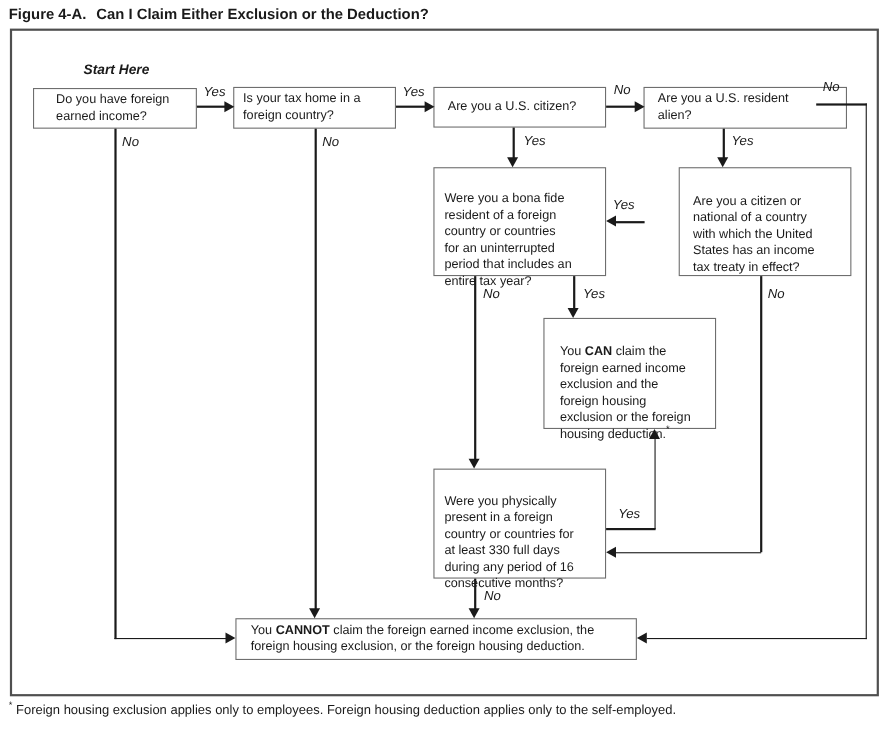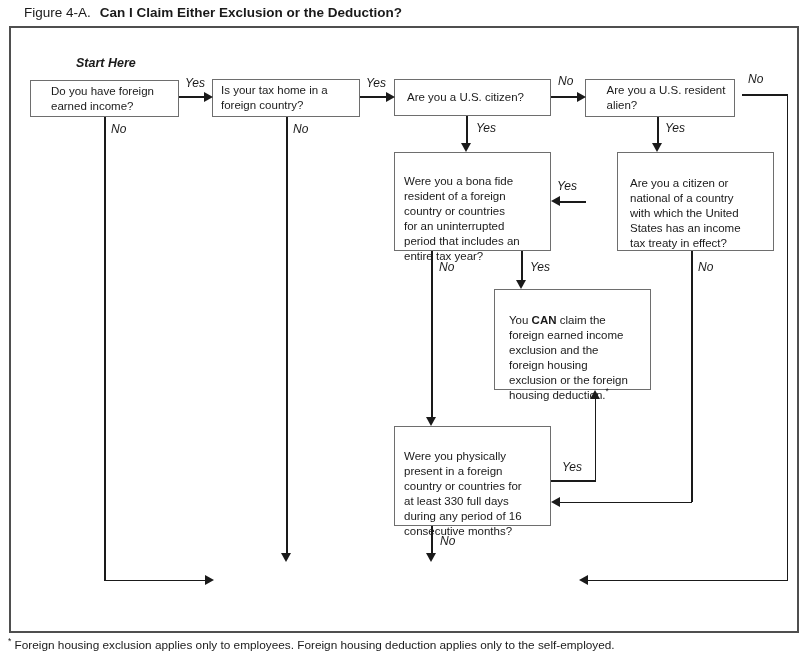--- a/index.html
+++ b/index.html
@@ -7,21 +7,21 @@
     --box-border:#6e6e6e;
     --text:#1a1a1a;
   }
   html,body{margin:0;padding:0;background:#fff;}
   .canvas{
     position:relative;width:808px;height:663px;background:#fff;
     font-family:"Liberation Sans",sans-serif;color:var(--text);
     overflow:hidden;
   }
   .fig-title{position:absolute;left:8px;top:5px;font-size:13.5px;white-space:nowrap;}
-  .fig-title .prefix{font-weight:400;margin-left:16px;}
+  .fig-title .prefix{font-weight:700;}
   .fig-title .heading{font-weight:700;margin-left:9px;}
   .outer{position:absolute;left:9px;top:26px;width:790px;height:607px;
     border:2px solid #4f4f4f;box-sizing:border-box;}
   .start-here{position:absolute;left:76px;top:56px;font-size:12.5px;font-weight:700;font-style:italic;}
   .node{
     position:absolute;background:#fff;border:1.5px solid var(--box-border);
     box-sizing:border-box;font-size:11.5px;line-height:15px;white-space:pre-line;
   }
   .node.vcenter{display:flex;align-items:center;}
   .node .txt{white-space:pre-line;}
@@ -33,21 +33,21 @@
   .ar-r{border-top:5px solid transparent;border-bottom:5px solid transparent;border-left:9px solid var(--line);}
   .ar-l{border-top:5px solid transparent;border-bottom:5px solid transparent;border-right:9px solid var(--line);}
   .ar-d{border-left:5px solid transparent;border-right:5px solid transparent;border-top:9px solid var(--line);}
   .ar-u{border-left:5px solid transparent;border-right:5px solid transparent;border-bottom:9px solid var(--line);}
   .elbl{position:absolute;font-size:12px;font-style:italic;white-space:nowrap;}
   .footnote{position:absolute;left:8px;top:638px;font-size:11.8px;}
   
   .n1{left:30px;top:80px;width:149px;height:37px;padding-left:20px;}
   .n2{left:212px;top:79px;width:148px;height:38px;padding-left:8px;}
   .n3{left:394px;top:79px;width:157px;height:37px;padding-left:12px;text-align:center;}
-  .n4{left:585px;top:79px;width:150px;height:38px;padding-left:12px;justify-content:center;}
+  .n4{left:585px;top:79px;width:185px;height:38px;padding-left:12px;}
   .n5{left:394px;top:152px;width:157px;height:99px;padding:6px 3px 0 9px;}
   .n6{left:617px;top:152px;width:157px;height:99px;padding:8px 3px 0 12px;}
   .n7{left:494px;top:289px;width:157px;height:101px;padding:8px 3px 0 14px;}
   .n8{left:394px;top:426px;width:157px;height:100px;padding:7px 3px 0 9px;}
   .n9{left:214px;top:562px;width:365px;height:38px;padding-left:13px;}
 </style>
 </head>
 <body>
 
 <div class="canvas">
@@ -98,20 +98,24 @@
 exclusion or the foreign
 housing deduction.</span><sup>*</sup>
   </div>
   <div class="node n8">
     <span class="txt">Were you physically
 present in a foreign
 country or countries for
 at least 330 full days
 during any period of 16
 consecutive months?</span>
+  </div>
+  <div class="node n9 vcenter">
+    <span class="txt"><span>You </span><span class="b">CANNOT</span><span> claim the foreign earned income exclusion, the
+foreign housing exclusion, or the foreign housing deduction.</span></span>
   </div>
 
   <div class="hl" style="left:179px;top:96px;width:28px;"></div>
   <div class="ar ar-r" style="left:204px;top:92px;"></div>
 
   <div class="hl" style="left:360px;top:96px;width:28px;"></div>
   <div class="ar ar-r" style="left:386px;top:92px;"></div>
 
   <div class="hl" style="left:551px;top:96px;width:28px;"></div>
   <div class="ar ar-r" style="left:577px;top:92px;"></div>

